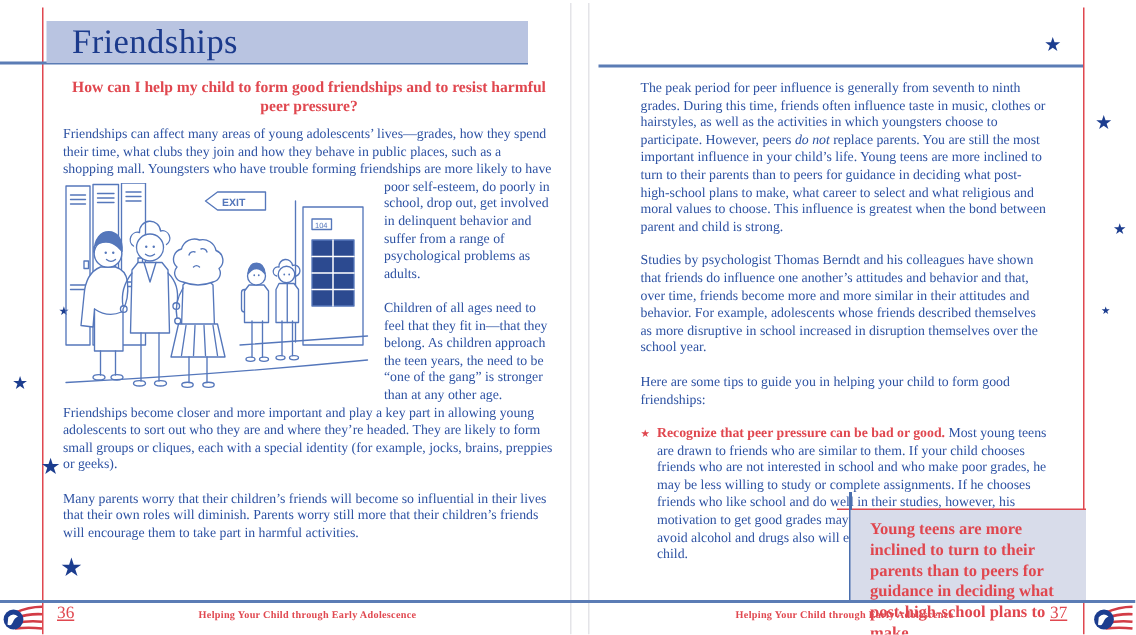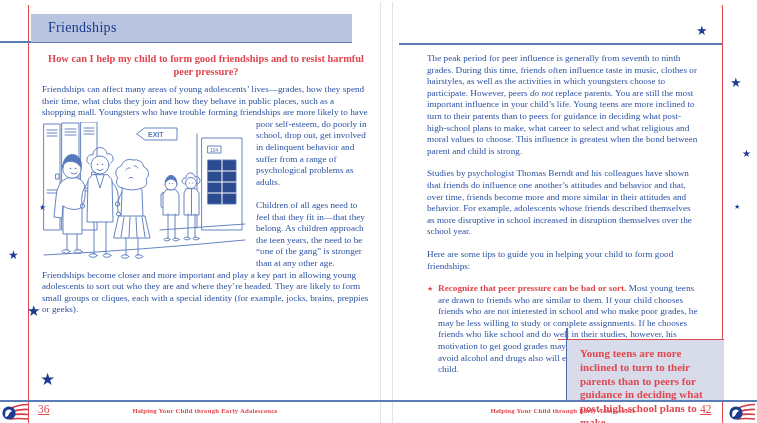--- a/index.html
+++ b/index.html
@@ -13,21 +13,21 @@
   .red-vline{position:absolute;width:1.4px;background:#e0474f;top:5px;bottom:0;}
   .blue-rule{position:absolute;height:1.6px;background:#5b7cb5;}
   .page-edge{position:absolute;width:1px;top:2px;bottom:0;background:#e4e4e8;}
 
   
   .title-band{
     position:absolute;left:31px;top:14px;width:321px;height:28px;
     background:#b9c4e1;display:flex;align-items:center;
   }
   .title-band h1{
-    margin:0 0 0 17px;font-size:14px;font-weight:normal;
+    margin:0 0 0 17px;font-size:23px;font-weight:normal;
     color:#1b3a8c;letter-spacing:.3px;
   }
 
   
   .content{position:absolute;color:#2d52a3;font-size:9.2px;line-height:11.6px;}
   .content-left{left:42px;top:52px;width:328px;}
   .content-right{left:427px;top:53px;width:272px;}
   .subhead{
     margin:0 0 6px 0;color:#e0474f;font-size:10.4px;line-height:13px;
     font-weight:bold;
@@ -190,20 +190,21 @@
             <ellipse cx="145" cy="116.5" rx="3" ry="1.4"></ellipse>
               <ellipse cx="154" cy="116.5" rx="3" ry="1.4"></ellipse>
           </g>
         </svg>
       </span>
       <span class="preline">school, drop out, get involved in delinquent behavior and suffer from a range of psychological problems as adults.
 
 Children of all ages need to feel that they fit in—that they belong. As children approach the teen years, the need to be “one of the gang” is stronger than at any other age. Friendships become closer and more important and play a key part in allowing young adolescents to sort out who they are and where they’re headed. They are likely to form small groups or cliques, each with a special identity (for example, jocks, brains, preppies or geeks).</span>
     </p>
 
+    <p class="body">Many parents worry that their children’s friends will become so influential in their lives that their own roles will diminish. Parents worry still more that their children’s friends will encourage them to take part in harmful activities.</p>
   </div>
 </section>
 
 <section>
 
   <div class="page-edge" style="left:380px;"></div>
   <div class="page-edge" style="left:392px;"></div>
 
   <div class="red-vline" style="left:722px;"></div>
   <div class="blue-rule" style="left:399px;width:323px;top:43px;"></div>
@@ -217,21 +218,21 @@
     <p class="body">
       <span>The peak period for peer influence is generally from seventh to ninth grades. During this time, friends often influence taste in music, clothes or hairstyles, as well as the activities in which youngsters choose to participate. However, peers</span>
       <i>do not</i>
       <span>replace parents. You are still the most important influence in your child’s life. Young teens are more inclined to turn to their parents than to peers for guidance in deciding what post-high-school plans to make, what career to select and what religious and moral values to choose. This influence is greatest when the bond between parent and child is strong.</span>
     </p>
     <p class="body">Studies by psychologist Thomas Berndt and his colleagues have shown that friends do influence one another’s attitudes and behavior and that, over time, friends become more and more similar in their attitudes and behavior. For example, adolescents whose friends described themselves as more disruptive in school increased in disruption themselves over the school year.</p>
     <p class="body">Here are some tips to guide you in helping your child to form good friendships:</p>
 
     <p class="body tip">
       <span class="bullet-star">★</span>
-      <span class="lead">Recognize that peer pressure can be bad or sort.</span>
+      <span class="lead">Recognize that peer pressure can be bad or good.</span>
       <span>Most young teens are drawn to friends who are similar to them. If your child chooses friends who are not interested in school and who make poor grades, he may be less willing to study or complete assignments. If he chooses friends who like school and do well in their studies, however, his motivation to get good grades may be strengthened. Friends who avoid alcohol and drugs also will exert a positive influence on your child.</span>
     </p>
   </div>
 
   <div class="callout-hline"></div>
   <div class="callout-vline"></div>
   <div class="callout-box">
     <div class="callout-text">Young teens are more inclined to turn to their parents than to peers for guidance in deciding what post-high-school plans to make.</div>
   </div>
 </section>
@@ -241,19 +242,19 @@
 
   <svg class="logo" style="left:2px;top:403px;" viewBox="0 0 27 18">
     <path d="M8,5.5 Q17,1.5 26,1.5 M8,9 Q17,6 26,6.5 M8,12.5 Q17,10.5 26,11.5 M8,16 Q17,15 26,16" stroke="#d23c46" stroke-width="1.7" fill="none"></path>
     <circle cx="7" cy="10" r="6.6" fill="#1c3d8f"></circle>
     <path d="M3.5,8.5 q3,-3.5 6.5,-0.5 q-2.5,1 -3.5,4 q-1,2.5 -3.5,1.5 z" fill="#ffffff"></path>
   </svg>
   <span class="page-num" style="left:38px;">36</span>
   <div class="book-title" style="left:60px;width:290px;">Helping Your Child through Early Adolescence</div>
 
   <div class="book-title" style="left:427px;width:272px;">Helping Your Child through Early Adolescence</div>
-  <span class="page-num" style="left:700px;">42</span>
+  <span class="page-num" style="left:700px;">37</span>
   <svg class="logo" style="left:729px;top:403px;" viewBox="0 0 27 18">
     <path d="M8,5.5 Q17,1.5 26,1.5 M8,9 Q17,6 26,6.5 M8,12.5 Q17,10.5 26,11.5 M8,16 Q17,15 26,16" stroke="#d23c46" stroke-width="1.7" fill="none"></path>
     <circle cx="7" cy="10" r="6.6" fill="#1c3d8f"></circle>
     <path d="M3.5,8.5 q3,-3.5 6.5,-0.5 q-2.5,1 -3.5,4 q-1,2.5 -3.5,1.5 z" fill="#ffffff"></path>
   </svg>
 </footer>
 
 </body></html>

